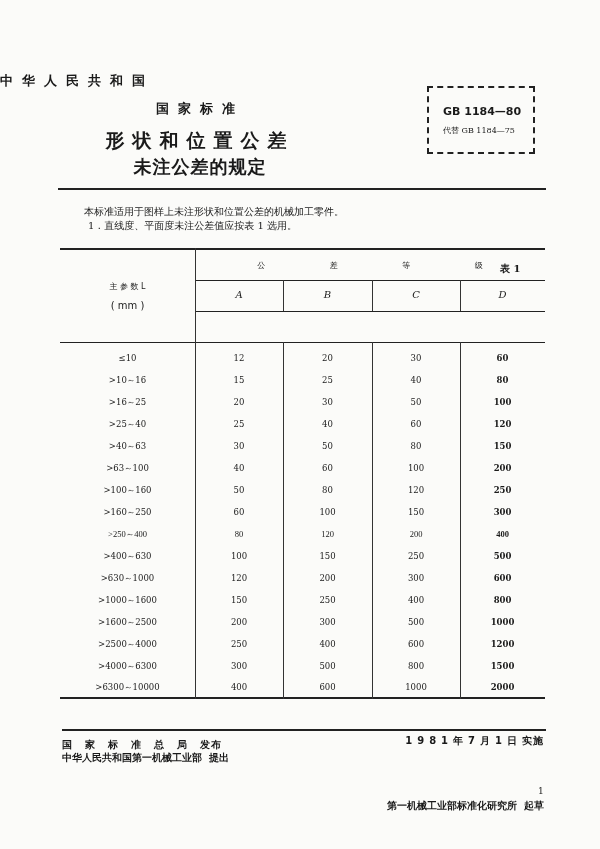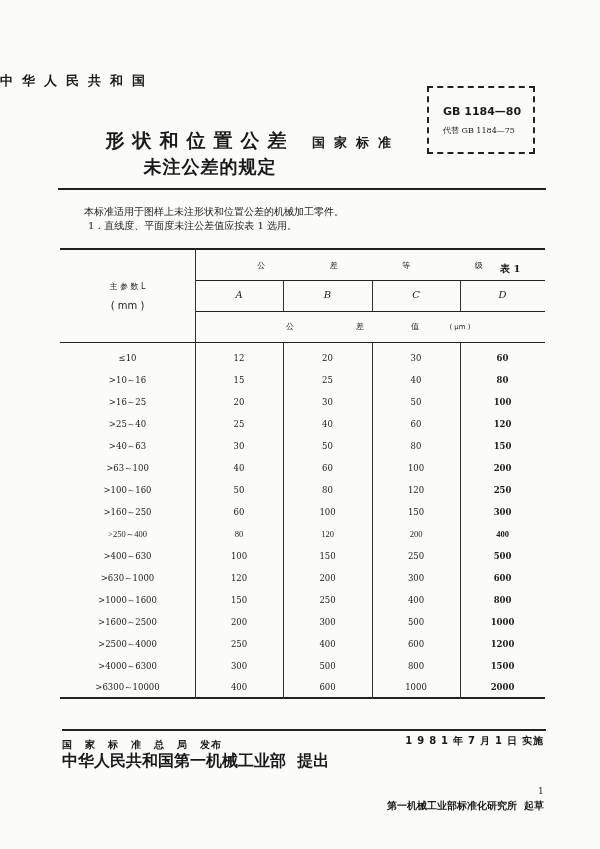--- a/index.html
+++ b/index.html
@@ -3,23 +3,23 @@
 <meta charset="utf-8">
 <style>
   html, body { margin: 0; padding: 0; }
   body {
     width: 600px; height: 849px; position: relative; overflow: hidden;
     background: #fbfbf9; color: #1a1a1a;
     font-family: "DejaVu Serif", "Liberation Serif", serif;
   }
   .abs { position: absolute; }
   .hdr1 { left: 0; width: 400px; top: 72px; text-align: left; font-family: "DejaVu Sans", sans-serif; font-weight: bold; font-size: 13px; letter-spacing: 9px; }
-  .hdr2 { left: 0; width: 400px; top: 100px; text-align: right; font-family: "DejaVu Sans", sans-serif; font-weight: bold; font-size: 13px; letter-spacing: 9px; margin-top: 34px; }
+  .hdr2 { left: 0; width: 400px; top: 100px; text-align: center; font-family: "DejaVu Sans", sans-serif; font-weight: bold; font-size: 13px; letter-spacing: 9px; }
   .title1 { left: 0; width: 400px; top: 128px; text-align: center; font-family: "DejaVu Sans", sans-serif; font-weight: bold; font-size: 19px; letter-spacing: 8px; }
-  .title2 { left: 10px; width: 400px; top: 155px; text-align: center; font-family: Liberation Mono, monospace; font-weight: bold; font-size: 18px; letter-spacing: 1px; }
+  .title2 { left: 0; width: 400px; top: 155px; text-align: center; font-family: Liberation Mono, monospace; font-weight: bold; font-size: 18px; letter-spacing: 1px; }
   .stdbox { left: 427px; top: 86px; width: 108px; height: 68px; border: 2px dashed #222; box-sizing: border-box; }
   .stdbox .code { position: absolute; left: 14px; top: 17px; font-family: "DejaVu Sans", sans-serif; font-weight: bold; font-size: 11px; }
   .stdbox .rep { position: absolute; left: 14px; top: 37px; font-size: 8px; }
   .rule { background: #222; height: 2px; }
   .intro1 { left: 84px; top: 205px; font-size: 10px; }
   .intro2 { left: 88px; top: 219px; font-size: 10px; }
   .tbl-label { left: 500px; top: 236px; font-size: 10px; font-weight: bold; margin-top: 26px; }
 
   
   .tbl { left: 60px; top: 248px; width: 485px; height: 451px; }
@@ -31,21 +31,21 @@
   .row { position: absolute; left: 0; width: 485px; height: 22px; }
   .row .c { position: absolute; top: 0; text-align: center; font-size: 8.5px; line-height: 14px; }
   .row .c0 { left: 0; width: 135px; }
   .row .c1 { left: 135px; width: 88px; }
   .row .c2 { left: 223px; width: 89px; }
   .row .c3 { left: 312px; width: 88px; }
   .row .c4 { left: 400px; width: 85px; font-weight: bold; }
 
   .foot-l1 { left: 62px; top: 738px; font-family: Liberation Mono, monospace; font-weight: bold; font-size: 10px; letter-spacing: 13px; }
   .foot-l1 .pub { letter-spacing: 1px; }
-  .foot-l2 { left: 62px; top: 751px; font-family: "DejaVu Sans", sans-serif; font-weight: bold; font-size: 16px; }
+  .foot-l2 { left: 62px; top: 751px; font-family: "DejaVu Sans", sans-serif; font-weight: bold; font-size: 10px; }
   .foot-r1 { right: 56px; top: 734px; font-family: "DejaVu Sans", sans-serif; font-weight: bold; font-size: 10px; letter-spacing: 5px; }
   .foot-r2 { right: 56px; top: 751px; font-family: "DejaVu Sans", sans-serif; font-weight: bold; font-size: 10px; margin-top: 48px; }
   .pageno { left: 538px; top: 786px; font-size: 9px; }
 </style>
 </head>
 <body>
 
 <div class="abs hdr1">中华人民共和国</div>
 <div class="abs hdr2">国家标准</div>
 <div class="abs title1">形状和位置公差</div>
@@ -87,23 +87,20 @@
     <span>公</span>
     <span>差</span>
     <span>等</span>
     <span>级</span>
   </div>
   <div class="cell grade" style="left:135px; width:88px; top:41px;">A</div>
   <div class="cell grade" style="left:223px; width:89px; top:41px;">B</div>
   <div class="cell grade" style="left:312px; width:88px; top:41px;">C</div>
   <div class="cell grade" style="left:400px; width:85px; top:41px;">D</div>
 
-  <div class="hcell" style="left:135px; width:350px; top:73px;">
-    <span style="display:inline-block; width:70px;">公</span><span style="display:inline-block; width:70px;">差</span><span style="display:inline-block; width:40px;">值</span><span style="display:inline-block; width:50px; font-size:7px;">( μm )</span>
-  </div>
 
   <div class="row" style="top:103px;">
       <span class="c c0">≤10</span>
       <span class="c c1">12</span>
       <span class="c c2">20</span>
       <span class="c c3">30</span>
       <span class="c c4">60</span>
     </div>
   <div class="row" style="top:125px;">
       <span class="c c0">&gt;10～16</span>

